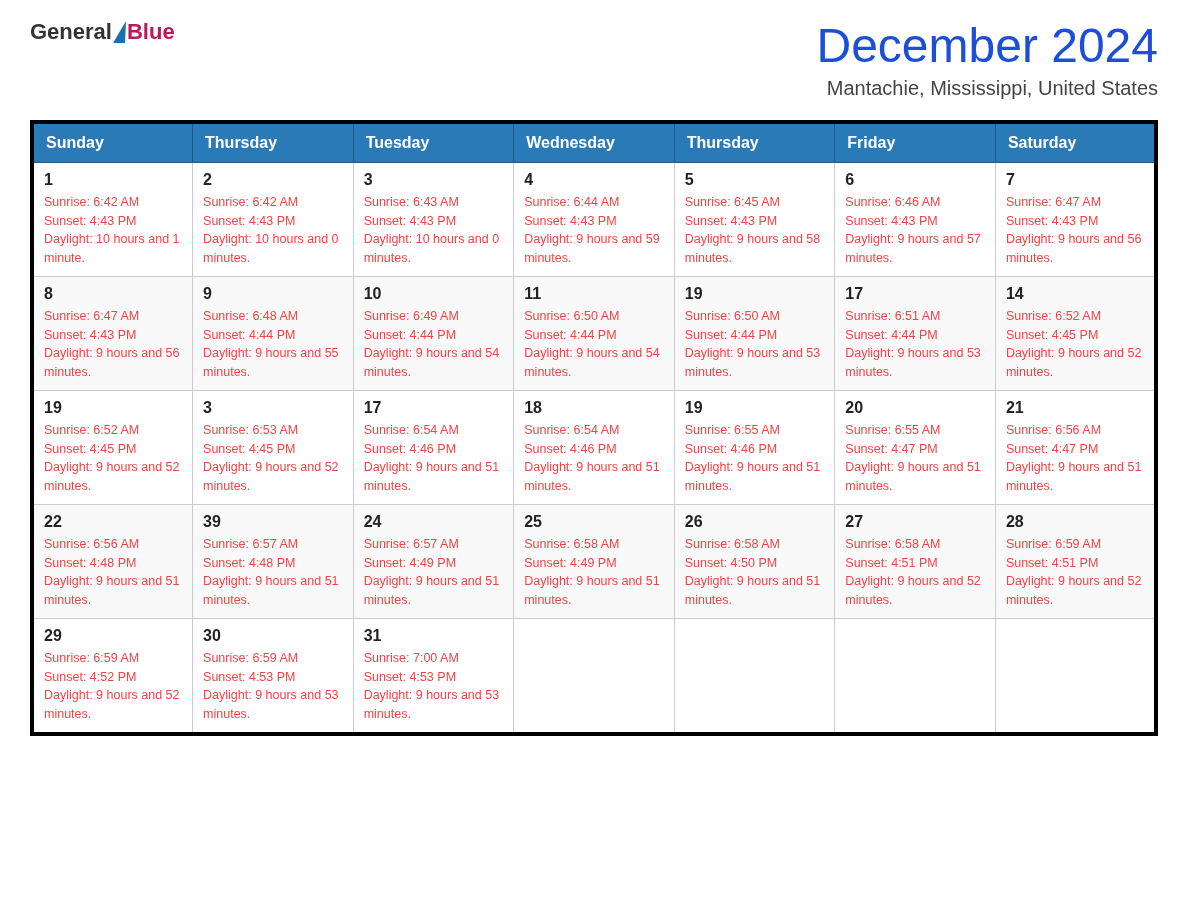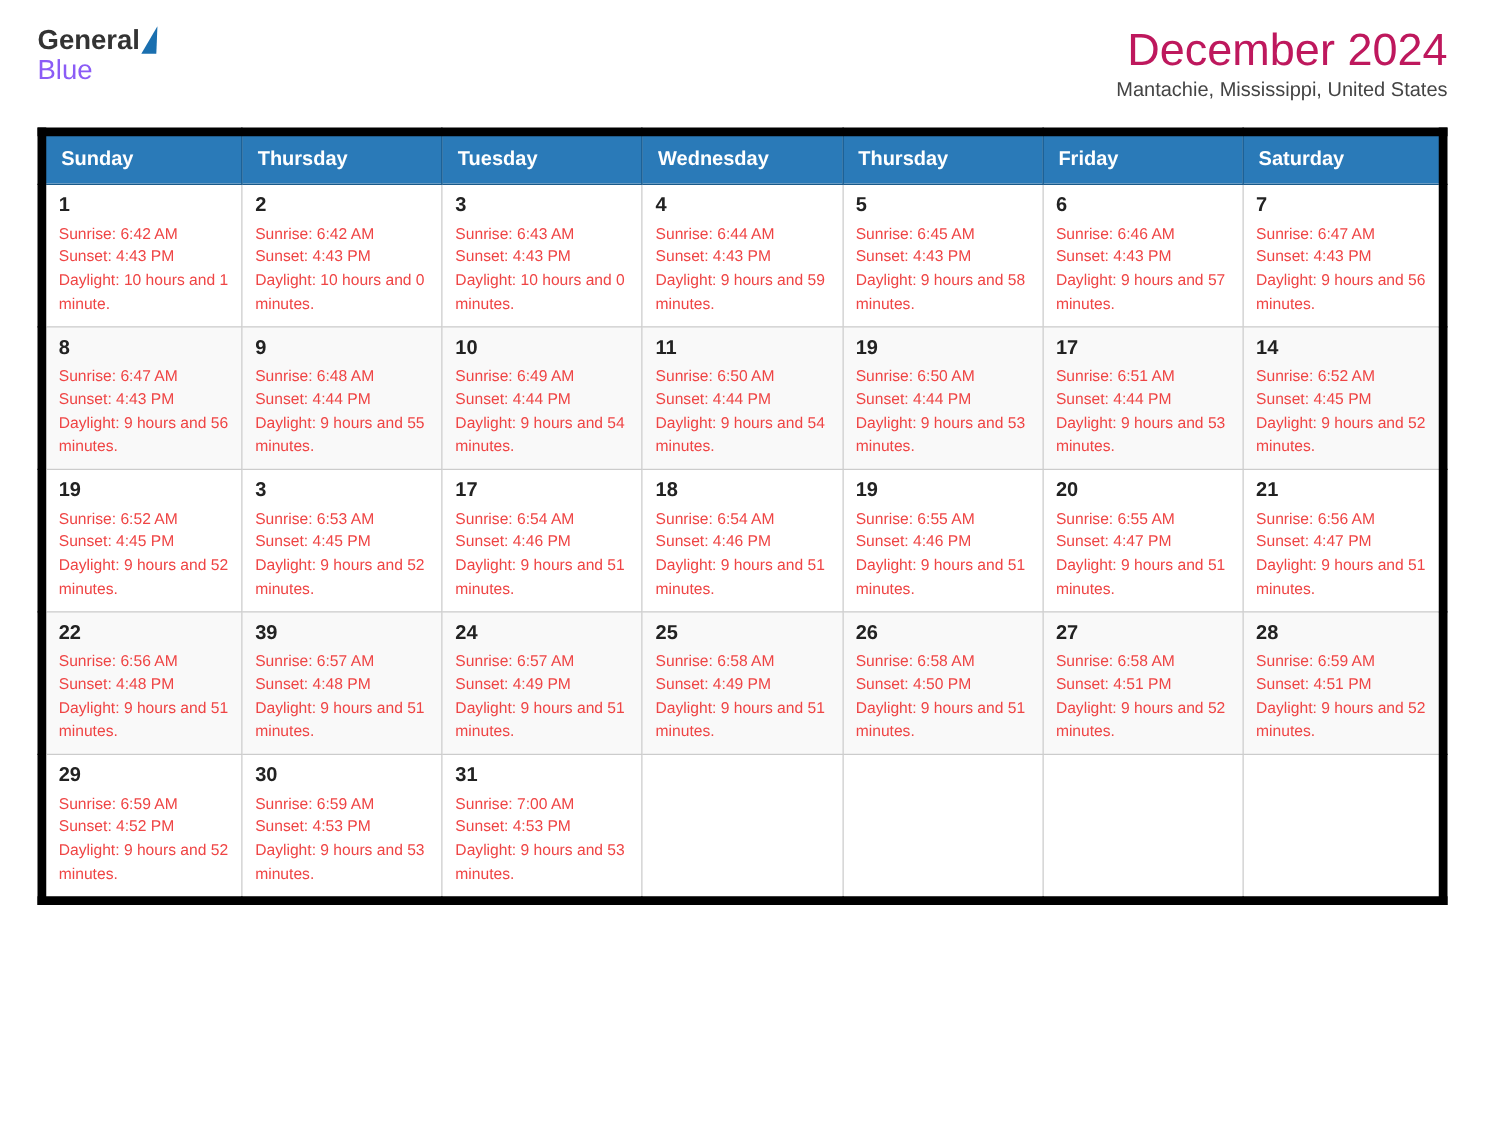--- a/index.html
+++ b/index.html
@@ -21,41 +21,41 @@
       align-items: center;
       gap: 4px;
     }
     .logo-text-general {
       font-size: 22px;
       font-weight: bold;
       color: #333;
     }
     .logo-text-blue {
       font-size: 22px;
-      font-weight: normal;
-      color: #8b5cf6;
+      font-weight: bold;
+      color: #be185d;
     }
     .title-section {
       text-align: right;
     }
     .month-title {
-      font-size: 36px;
+      font-size: 48px;
       font-weight: normal;
-      color: #be185d;
+      color: #1d4ed8;
       line-height: 1.1;
     }
     .location-subtitle {
-      font-size: 16px;
+      font-size: 20px;
       color: #444;
       margin-top: 4px;
     }
     .calendar-table {
       width: 100%;
       border-collapse: collapse;
-      border: 7px solid #000000;
+      border: 4px solid #000000;
     }
     .calendar-table th {
       background-color: #2a7ab8;
       color: #fff;
       font-size: 16px;
       font-weight: bold;
       padding: 10px 12px;
       text-align: left;
       border: 1px solid #1a5a8a;
     }
@@ -90,21 +90,21 @@
     
     .calendar-table thead tr th {
       background-color: #2a7ab8;
     }
   </style>
 </head>
 <body>
 
 <div class="header">
   <div class="logo">
-    <div style="display:flex; flex-direction:column; line-height:1.1;">
+    <div style="display:flex; line-height:1.1;">
       <div style="display:flex; align-items:center;">
         <span class="logo-text-general">General</span>
         <div style="width:0;height:0;border-left:9px solid transparent;border-right:3px solid transparent;border-bottom:22px solid #1a6faf;margin-left:3px;transform:skewX(-10deg);"></div>
       </div>
       <span class="logo-text-blue">Blue</span>
     </div>
   </div>
   <div class="title-section">
     <h1 class="month-title">December 2024</h1>
     <p class="location-subtitle">Mantachie, Mississippi, United States</p>

